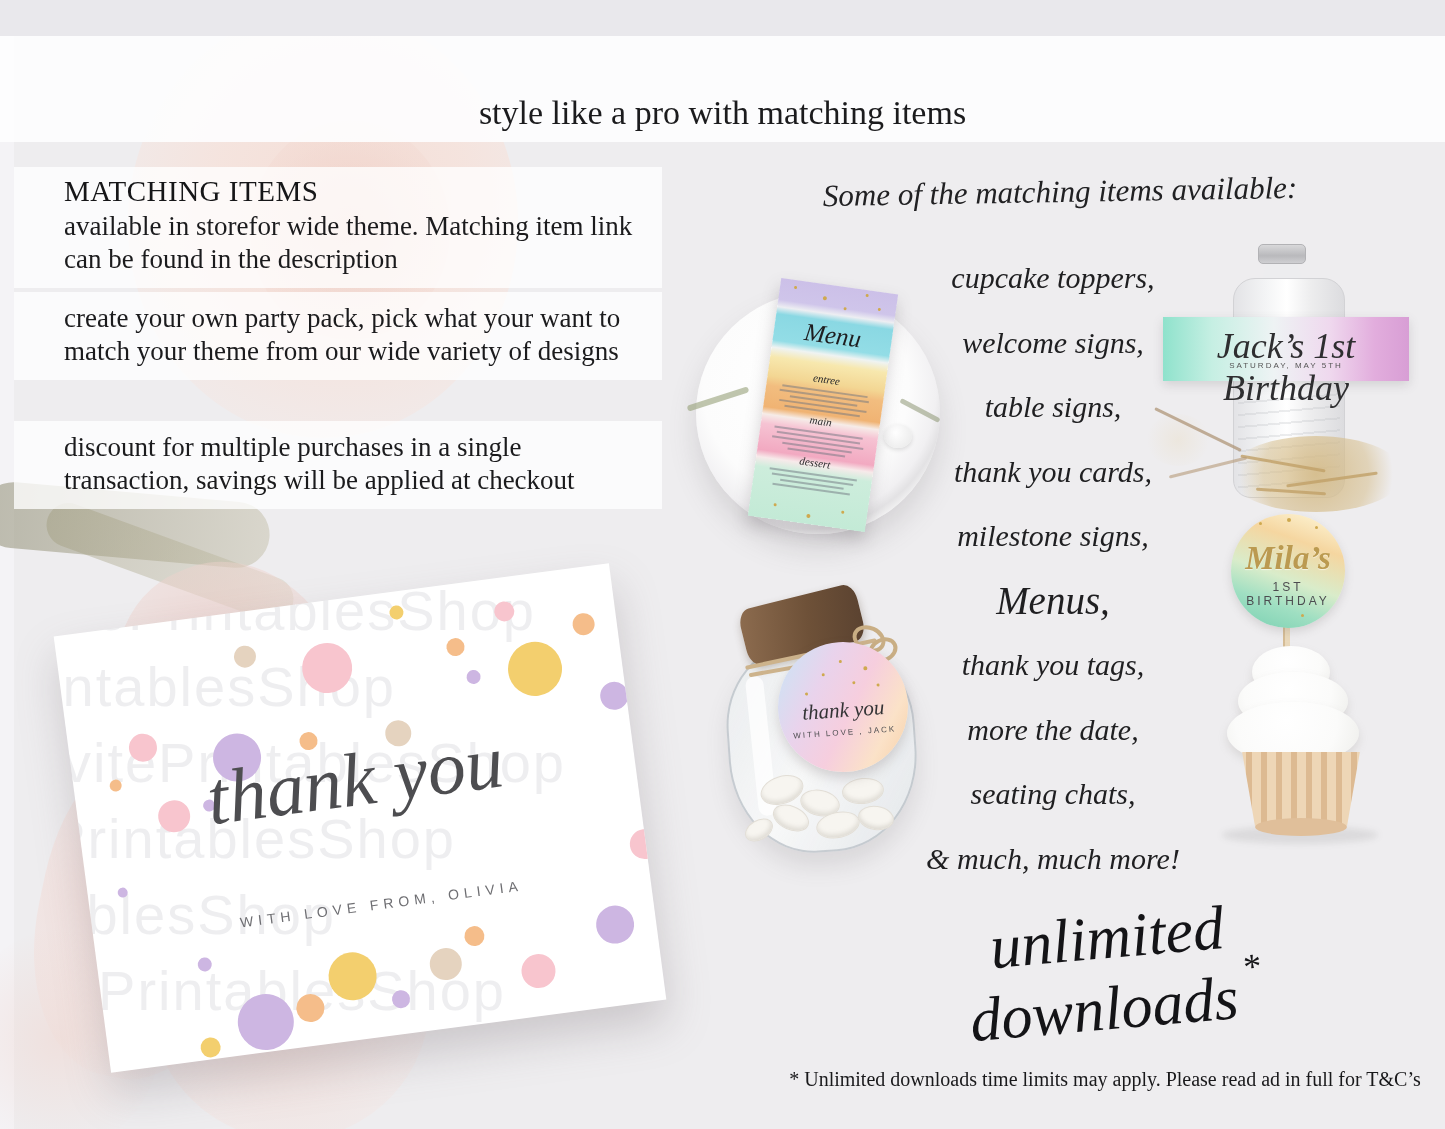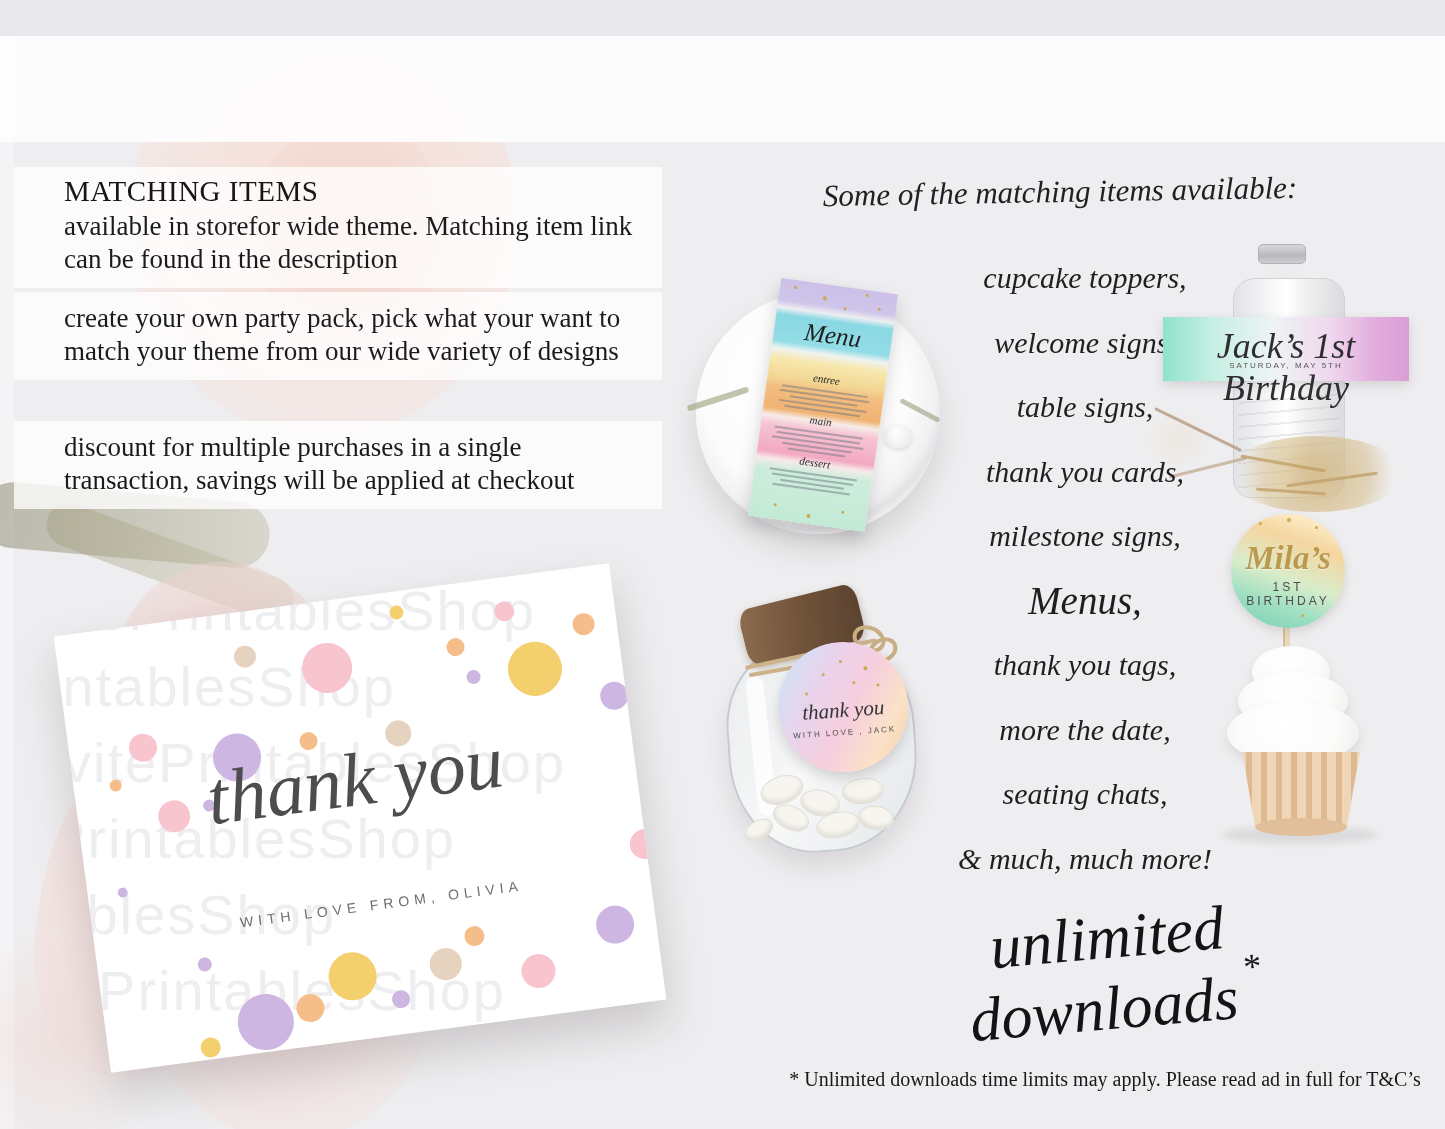--- a/index.html
+++ b/index.html
@@ -36,21 +36,21 @@
   
   .info-panel{left:14px;width:648px;background:rgba(255,255,255,.78);z-index:2;
               padding:8px 0 12px 50px;box-sizing:border-box;}
   .info-heading{font-size:29px;letter-spacing:.5px;color:#161618;}
   .info-body{font-size:27px;width:588px;line-height:1.22;margin-top:2px;color:#1b1b1d;}
 
   
   .script{font-style:italic;font-family:"Liberation Serif",serif;}
   .mi-heading{left:815px;top:174px;width:490px;text-align:center;font-size:31px;color:#212123;
               z-index:3;transform:rotate(-1deg);}
-  .mi-list{left:885px;top:246px;width:400px;z-index:3;text-align:center;}
+  .mi-list{left:853px;top:246px;width:400px;z-index:3;text-align:center;}
   .mi-item{font-size:30px;height:64.5px;display:flex;align-items:center;justify-content:center;color:#1f1f21;}
   .mi-item.big{font-size:39px;}
 
   
   .plate{left:696px;top:292px;width:244px;height:242px;border-radius:50%;z-index:2;
          background:radial-gradient(circle at 45% 40%, #ffffff 0%, #fcfcfc 52%, #f1f0f2 66%, #e3e2e4 71%, #f8f8f8 77%, #fdfdfd 100%);
          box-shadow:0 16px 28px rgba(100,95,100,.18);}
   .sprig1{left:686px;top:396px;width:64px;height:6px;border-radius:4px;transform:rotate(-18deg);
           background:rgba(150,160,120,.6);z-index:2;}
   .sprig2{left:898px;top:408px;width:44px;height:5px;border-radius:4px;transform:rotate(28deg);
@@ -160,20 +160,21 @@
   <div class="abs rose-core"></div>
   <div class="abs tulip-leaf1"></div>
   <div class="abs tulip-leaf2"></div>
   <div class="abs tulip-p1"></div>
   <div class="abs tulip-p2"></div>
   <div class="abs tulip-p3"></div>
   <div class="abs tulip-p4"></div>
   <div class="abs top-strip"></div>
 
   <div class="abs header-band"></div>
+  <div class="abs subtitle">style like a pro with matching items</div>
 
   <div class="abs info-panel" style="top:167px;">
     <div class="info-heading">MATCHING ITEMS</div>
     <div class="info-body">available in storefor wide theme. Matching item link can be found in the description</div>
   </div>
   <div class="abs info-panel" style="top:292px;">
     <div class="info-body">create your own party pack, pick what your want to match your theme from our wide variety of designs</div>
   </div>
   <div class="abs info-panel" style="top:421px;">
     <div class="info-body">discount for multiple purchases in a single transaction, savings will be applied at checkout</div>

